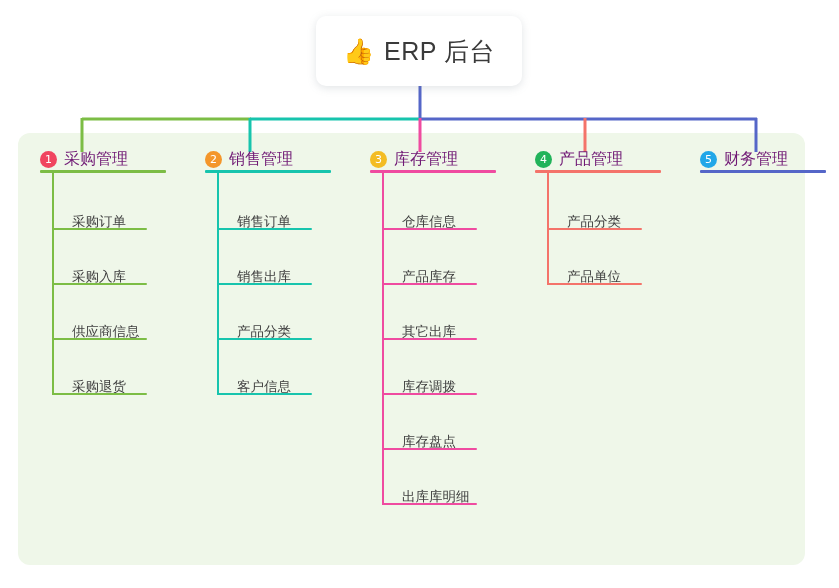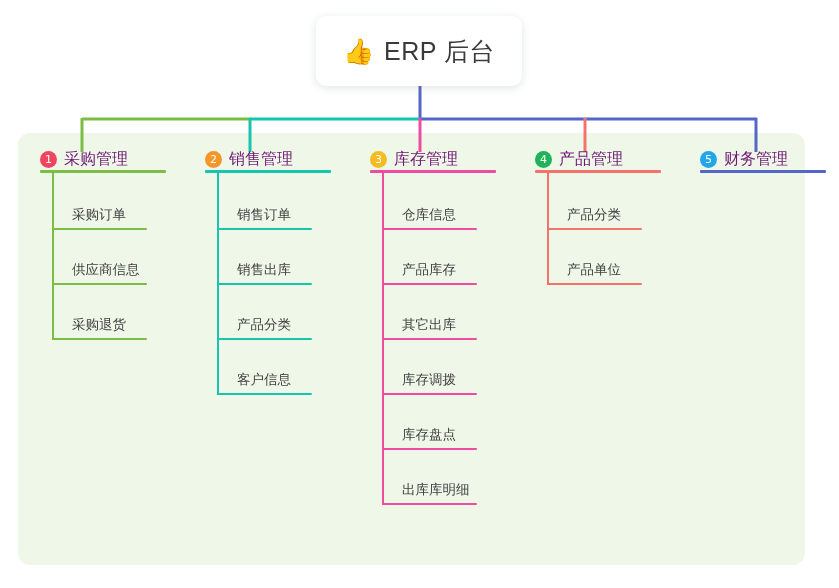--- a/index.html
+++ b/index.html
@@ -141,21 +141,20 @@
     bottom: 0;
     width: 2px;
   }
   .leaf {
     position: relative;
     height: 55px;
     box-sizing: border-box;
     display: flex;
     align-items: flex-end;
     padding-left: 20px;
-    padding-bottom: 7px;
   }
   .leaf-label {
     font-size: 13.5px;
     color: #3f3f3f;
     white-space: nowrap;
     line-height: 16px;
   }
   .leaf-rule {
     position: absolute;
     left: 0;
@@ -200,20 +199,24 @@
         <span class="col-title">采购管理</span>
         <span class="head-rule" style="background: rgb(124, 189, 69);"></span>
       </div>
       <div class="leaves">
         <span class="spine" style="background: rgb(124, 189, 69);"></span>
         <div class="leaf">
           <span class="leaf-label">采购订单</span>
           <span class="leaf-rule" style="background: rgb(124, 189, 69);"></span>
         </div>
         <div class="leaf">
+          <span class="leaf-label">采购入库</span>
+          <span class="leaf-rule" style="background: rgb(124, 189, 69);"></span>
+        </div>
+        <div class="leaf">
           <span class="leaf-label">供应商信息</span>
           <span class="leaf-rule" style="background: rgb(124, 189, 69);"></span>
         </div>
         <div class="leaf">
           <span class="leaf-label">采购退货</span>
           <span class="leaf-rule" style="background: rgb(124, 189, 69);"></span>
         </div>
       </div>
     </div>
 

